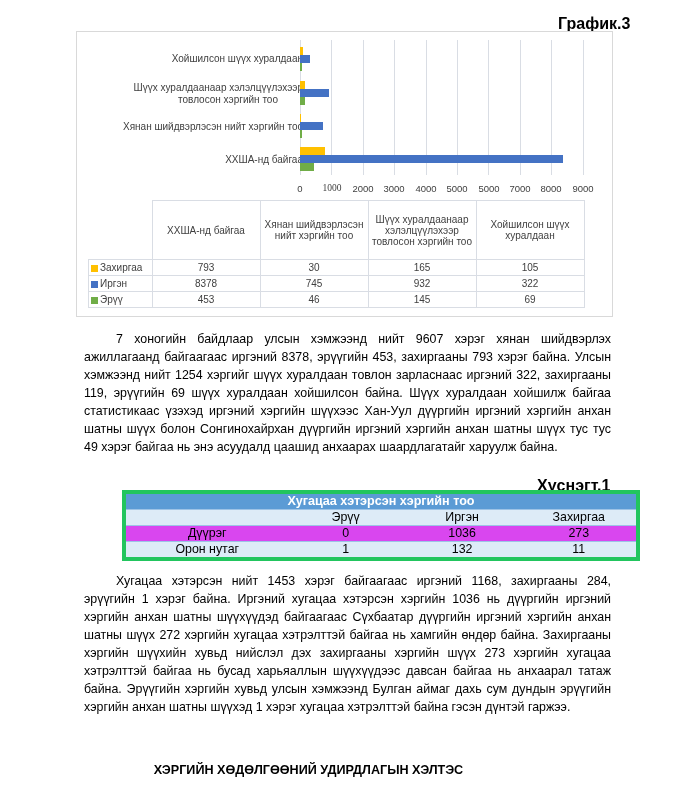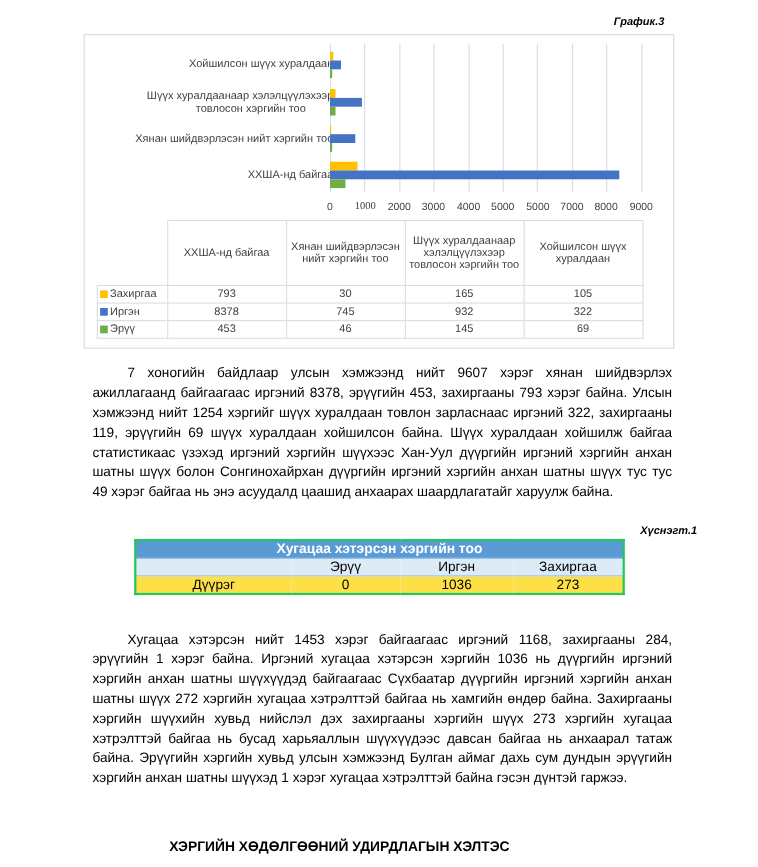--- a/index.html
+++ b/index.html
@@ -1,33 +1,33 @@
 <!DOCTYPE html>
 <html><head>
 <meta charset="utf-8">
 <style>
   html, body { margin:0; padding:0; background:#ffffff; }
   body { width:689px; height:788px; position:relative; overflow:hidden; font-family:"Liberation Sans", sans-serif; color:#000; }
-  .caption { position:absolute; font-weight:bold; font-style:italic; font-size:10px; }
+  .caption { position:absolute; font-weight:bold; font-size:16px; }
   .chart-box { position:absolute; left:76px; top:31px; width:537px; height:286px; border:1px solid #d9d9d9; box-sizing:border-box; }
   .cat-label { position:absolute; right:393px; font-size:10px; color:#404040; text-align:right; line-height:12px; }
   .plot { position:absolute; left:300px; top:40px; width:282px; height:135px; }
   .gridline { position:absolute; top:0; bottom:0; width:1px; background:#d9dde4; }
   .bar { position:absolute; left:0; height:8px; }
   .tick { position:absolute; top:183px; font-size:9.5px; color:#404040; transform:translateX(-50%); }
   table.dt { position:absolute; left:88px; top:200px; border-collapse:collapse; font-size:10px; color:#404040; }
   table.dt td, table.dt th { border:1px solid #d9dde4; text-align:center; font-weight:normal; padding:0 2px; height:15px; }
   table.dt th { height:58px; line-height:11px; }
   .legend-key { display:inline-block; width:7px; height:7px; margin-right:2px; vertical-align:middle; }
   .para { position:absolute; left:84px; width:527px; font-size:12.4px; line-height:18px; text-align:justify; }
-  table.t1 { position:absolute; left:122px; top:490px; width:446px; border-collapse:collapse; border:2px solid #22c55e; font-size:12.4px; }
+  table.t1 { position:absolute; left:122px; top:490px; width:518px; border-collapse:collapse; border:4px solid #22c55e; font-size:12.4px; }
   table.t1 td { text-align:center; height:15px; padding:0; line-height:15px; }
   .t1-head { background:#5b9bd5; color:#fff; font-weight:bold; font-size:12.6px; }
   .t1-light { background:#ddebf7; }
-  .t1-white { background:#fde047; }
+  .t1-white { background:#d946ef; }
   .t1 tr + tr td { border-top:1px solid #9dc3e6; }
   .heading { position:absolute; left:0; width:617px; top:763px; text-align:center; font-weight:bold; font-size:12.6px; }
 </style>
 </head>
 <body>
 
 <div class="caption" style="left:558px; top:15px;">График.3</div>
 
 <div class="chart-box"></div>
 
@@ -105,37 +105,43 @@
     <td>453</td>
     <td>46</td>
     <td>145</td>
     <td>69</td>
   </tr>
 </tbody>
   </table>
 
 <div class="para" style="top:330px; text-indent:32px;">7 хоногийн байдлаар улсын хэмжээнд нийт 9607 хэрэг хянан шийдвэрлэх ажиллагаанд байгаагаас иргэний 8378, эрүүгийн 453, захиргааны 793 хэрэг байна. Улсын хэмжээнд нийт 1254 хэргийг шүүх хуралдаан товлон зарласнаас иргэний 322, захиргааны 119, эрүүгийн 69 шүүх хуралдаан хойшилсон байна. Шүүх хуралдаан хойшилж байгаа статистикаас үзэхэд иргэний хэргийн шүүхээс Хан-Уул дүүргийн иргэний хэргийн анхан шатны шүүх болон Сонгинохайрхан дүүргийн иргэний хэргийн анхан шатны шүүх тус тус 49 хэрэг байгаа нь энэ асуудалд цаашид анхаарах шаардлагатайг харуулж байна.</div>
 
-<div class="caption" style="left:582px; top:477px;">Хүснэгт.1</div>
+<div class="caption" style="left:537px; top:477px;">Хүснэгт.1</div>
 
 <table class="t1">
   <tbody>
       <tr>
     <td colspan="4" class="t1-head">Хугацаа хэтэрсэн хэргийн тоо</td>
   </tr>
   <tr class="t1-light">
     <td style="width:142px;"></td>
     <td style="width:100px;">Эрүү</td>
     <td style="width:104px;">Иргэн</td>
     <td style="width:100px;">Захиргаа</td>
   </tr>
   <tr class="t1-white">
     <td>Дүүрэг</td>
     <td>0</td>
     <td>1036</td>
     <td>273</td>
   </tr>
+  <tr class="t1-light">
+    <td>Орон нутаг</td>
+    <td>1</td>
+    <td>132</td>
+    <td>11</td>
+  </tr>
 </tbody>
   </table>
 
 <div class="para" style="top:572px; text-indent:32px;">Хугацаа хэтэрсэн нийт 1453 хэрэг байгаагаас иргэний 1168, захиргааны 284, эрүүгийн 1 хэрэг байна. Иргэний хугацаа хэтэрсэн хэргийн 1036 нь дүүргийн иргэний хэргийн анхан шатны шүүхүүдэд байгаагаас Сүхбаатар дүүргийн иргэний хэргийн анхан шатны шүүх 272 хэргийн хугацаа хэтрэлттэй байгаа нь хамгийн өндөр байна. Захиргааны хэргийн шүүхийн хувьд нийслэл дэх захиргааны хэргийн шүүх 273 хэргийн хугацаа хэтрэлттэй байгаа нь бусад харьяаллын шүүхүүдээс давсан байгаа нь анхаарал татаж байна. Эрүүгийн хэргийн хувьд улсын хэмжээнд Булган аймаг дахь сум дундын эрүүгийн хэргийн анхан шатны шүүхэд 1 хэрэг хугацаа хэтрэлттэй байна гэсэн дүнтэй гаржээ.</div>
 
 <div class="heading">ХЭРГИЙН ХӨДӨЛГӨӨНИЙ УДИРДЛАГЫН ХЭЛТЭС</div>
 
 </body></html>

